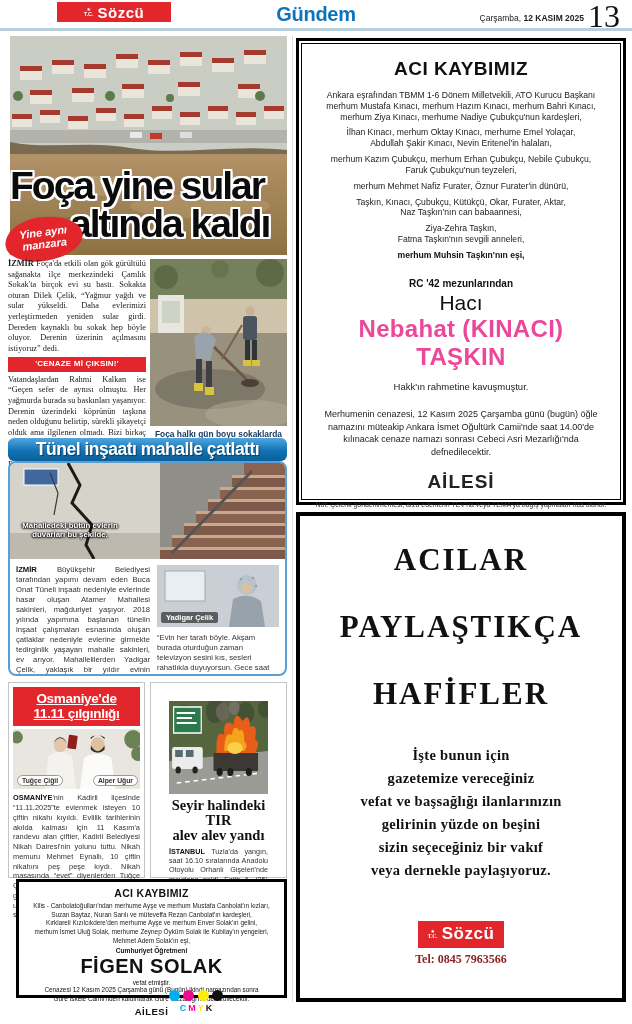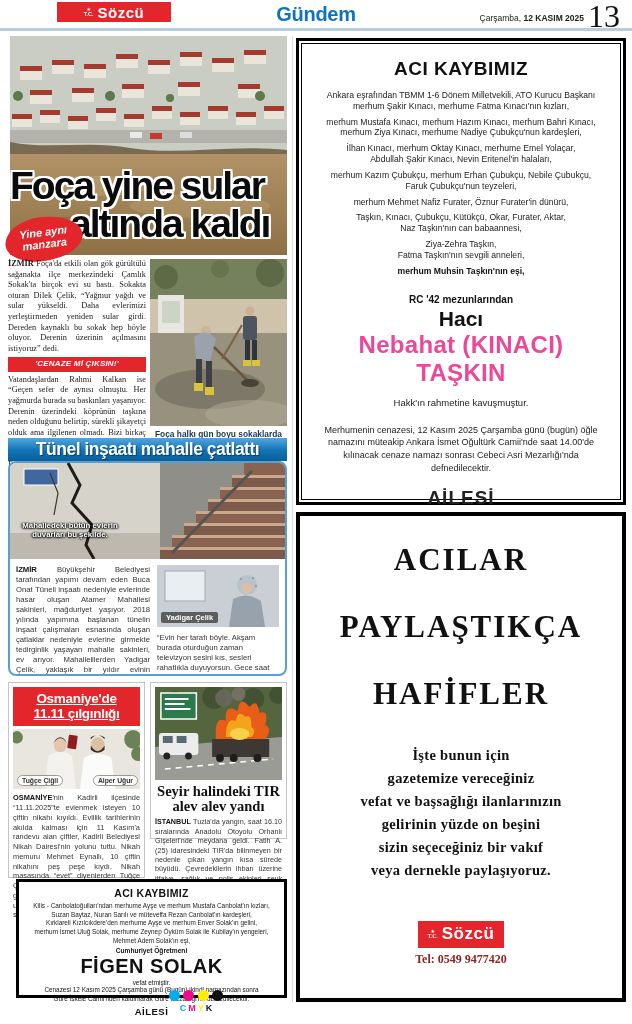--- a/index.html
+++ b/index.html
@@ -34,30 +34,30 @@
   .fh2{margin-left:60px;}
   .foca-badge{position:absolute;left:5px;top:217px;width:78px;height:44px;background:#e3262b;
               border-radius:48% 52% 55% 45%/55% 48% 52% 45%;transform:rotate(-7deg);
               color:#fff;font-style:italic;font-weight:700;font-size:11px;line-height:1.05;
               display:flex;flex-direction:column;align-items:center;justify-content:center;text-align:center;}
   .foca-textcol{position:absolute;left:8px;top:259px;width:138px;font-family:"Liberation Serif",serif;
                 font-size:8.3px;line-height:1.28;text-align:justify;color:#1a1a1a;}
   .foca-textcol p{margin:0 0 3px;}
   .lead{font-weight:700;}
   .foca-subhead{background:#e3262b;color:#fff;font-family:"Liberation Sans",sans-serif;font-weight:700;
-                font-size:8px;text-align:center;padding:2px 9px;margin:2px 0 3px;letter-spacing:.2px;font-style:italic;}
+                font-size:8px;text-align:center;padding:2px 9px;margin:2px 0 3px;letter-spacing:.2px;}
   .foca-photo2{position:absolute;left:150px;top:259px;width:137px;height:167px;}
   .foca-caption{position:absolute;left:150px;top:429px;width:137px;text-align:center;font-weight:700;
                 font-size:8.4px;color:#16365c;line-height:1.25;}
 
   
   .tunnel-banner{position:absolute;left:8px;top:438px;width:279px;height:23px;
                  background:linear-gradient(180deg,#51a7e0 0%,#1173b5 55%,#0b5f98 100%);
                  color:#fff;display:flex;align-items:center;justify-content:center;font-weight:900;
-                 font-size:17.5px;letter-spacing:-.5px;text-shadow:1px 1px 1px rgba(0,0,0,.45);}
+                 font-size:17.5px;letter-spacing:-.5px;text-shadow:1px 1px 1px rgba(0,0,0,.45);border-radius:6px;}
   .tunnel-box{position:absolute;left:8px;top:461px;width:275px;height:211px;border:2px solid #5a9fd4;
               border-radius:8px;overflow:hidden;background:#fff;}
   .tunnel-collage{width:100%;height:96px;}
   .tunnel-caption{position:absolute;left:10px;top:58px;width:100px;color:#fff;font-weight:700;
                   font-size:7.8px;text-align:center;line-height:1.2;
                   text-shadow:0 1px 2px #000,1px 0 2px #000,-1px 0 2px #000;}
   .tunnel-content{display:flex;padding:6px 6px 0;gap:7px;}
   .t-left{width:134px;font-size:7.7px;line-height:1.3;text-align:justify;color:#333;}
   .t-left .lead{color:#111;}
   .t-right{width:122px;}
@@ -72,22 +72,22 @@
   .osm-banner{background:#e3262b;color:#fff;text-align:center;font-weight:900;font-size:13.5px;
               line-height:1.12;padding:4px 0 5px;letter-spacing:-.3px;text-decoration:underline;}
   .osm-photo{position:relative;width:100%;height:60px;margin-top:3px;}
   .name-tag{position:absolute;bottom:3px;background:rgba(255,255,255,.88);color:#333;font-weight:700;
             font-size:6.8px;padding:1px 4px;border-radius:6px;border:1px solid #999;}
   .tag1{left:4px;} .tag2{right:2px;}
   .osm-body{margin-top:4px;font-size:7.4px;line-height:1.32;text-align:justify;color:#333;}
   .osm-body .lead{color:#111;}
 
   
-  .tir-box{position:absolute;left:150px;top:682px;width:137px;height:157px;border:1px solid #c4c4c4;
-           box-sizing:border-box;padding:4px;background:#fff;}
+  .tir-box{position:absolute;left:150px;top:682px;width:137px;height:196px;border:1px solid #c4c4c4;
+           box-sizing:border-box;padding:18px;background:#fff;}
   .tir-photo{width:100%;height:93px;}
   .tir-headline{font-family:"Liberation Serif",serif;font-weight:700;font-size:14.5px;text-align:center;
                 line-height:1.05;margin:4px 0 3px;color:#111;}
   .tir-body{font-size:7.2px;line-height:1.3;text-align:justify;color:#333;}
   .tir-body .lead,.tir-body .src{font-weight:700;color:#111;}
 
   
   .obit2{position:absolute;left:16px;top:879px;width:271px;height:119px;border:3px solid #000;
          box-sizing:border-box;background:#fff;text-align:center;padding:5px 8px;}
   .obit2-title{font-weight:700;font-size:10.5px;letter-spacing:.3px;margin-bottom:3px;}
@@ -106,21 +106,21 @@
 
   
   .obit1{position:absolute;left:296px;top:38px;width:330px;height:467px;border:3px solid #000;
          box-sizing:border-box;background:#fff;}
   .obit1-inner{position:absolute;inset:2px;border:1px solid #000;padding:6px 12px;text-align:center;color:#222;}
   .obit1-title{font-weight:700;font-size:19px;letter-spacing:.5px;color:#111;margin:8px 0 10px;}
   .o-line{font-size:8.6px;line-height:1.26;}
   .o-gap{margin-bottom:5px;}
   .o-bold{font-weight:700;color:#111;}
   .obit1-alumni{font-weight:700;font-size:10px;color:#111;margin-top:17px;}
-  .obit1-name1{font-weight:700;font-size:21px;color:#111;margin-top:2px;}
+  .obit1-name1{font-weight:400;font-size:21px;color:#111;margin-top:2px;}
   .obit1-name2{font-weight:700;font-size:24px;color:#ec4899;letter-spacing:.3px;margin-bottom:10px;}
   .obit1-passed{font-size:9.5px;margin:8px 0 16px;}
   .obit1-funeral{font-size:9px;line-height:1.42;}
   .obit1-family{font-weight:700;font-size:19px;margin:12px 0 8px;letter-spacing:1px;}
   .obit1-note{font-size:6.9px;color:#333;margin-top:6px;}
 
   
   .ad-box{position:absolute;left:296px;top:512px;width:330px;height:490px;border:4px solid #000;
           box-sizing:border-box;background:#fff;text-align:center;font-family:"Liberation Serif",serif;color:#111;}
   .ad-title{font-weight:700;font-size:31px;letter-spacing:2px;}
@@ -411,21 +411,20 @@
       <span style="color:#ec0c8c">M</span>
       <span style="color:#ffee00">Y</span>
       <span style="color:#111">K</span>
     </div>
   </div>
 
   <div class="obit1">
     <div class="obit1-inner">
       <div class="obit1-title">ACI KAYBIMIZ</div>
       <div class="o-line">Ankara eşrafından TBMM 1-6 Dönem Milletvekili, ATO Kurucu Başkanı</div>
-      <div class="o-line o-gap">merhum Şakir Kınacı, merhume Fatma Kınacı'nın kızları,</div>
       <div class="o-line">merhum Mustafa Kınacı, merhum Hazım Kınacı, merhum Bahri Kınacı,</div>
       <div class="o-line o-gap">merhum Ziya Kınacı, merhume Nadiye Çubukçu'nun kardeşleri,</div>
       <div class="o-line">İlhan Kınacı, merhum Oktay Kınacı, merhume Emel Yolaçar,</div>
       <div class="o-line o-gap">Abdullah Şakir Kınacı, Nevin Eritenel'in halaları,</div>
       <div class="o-line">merhum Kazım Çubukçu, merhum Erhan Çubukçu, Nebile Çubukçu,</div>
       <div class="o-line o-gap">Faruk Çubukçu'nun teyzeleri,</div>
       <div class="o-line o-gap">merhum Mehmet Nafiz Furater, Öznur Furater'in dünürü,</div>
       <div class="o-line">Taşkın, Kınacı, Çubukçu, Kütükçü, Okar, Furater, Aktar,</div>
       <div class="o-line o-gap">Naz Taşkın'nın can babaannesi,</div>
       <div class="o-line">Ziya-Zehra Taşkın,</div>
@@ -453,16 +452,16 @@
       <div class="ad-line">sizin seçeceğiniz bir vakıf</div>
       <div class="ad-line">veya dernekle paylaşıyoruz.</div>
     </div>
     <div class="ad-logo">
       <span class="tc-block">
         <span class="tc-star">★</span>
         <span class="tc-text">T.C.</span>
       </span>
       <span class="wordmark">Sözcü</span>
     </div>
-    <div class="ad-tel">Tel: 0549 9477420</div>
+    <div class="ad-tel">Tel: 0845 7963566</div>
   </div>
 
 </div>
 
 </body></html>

